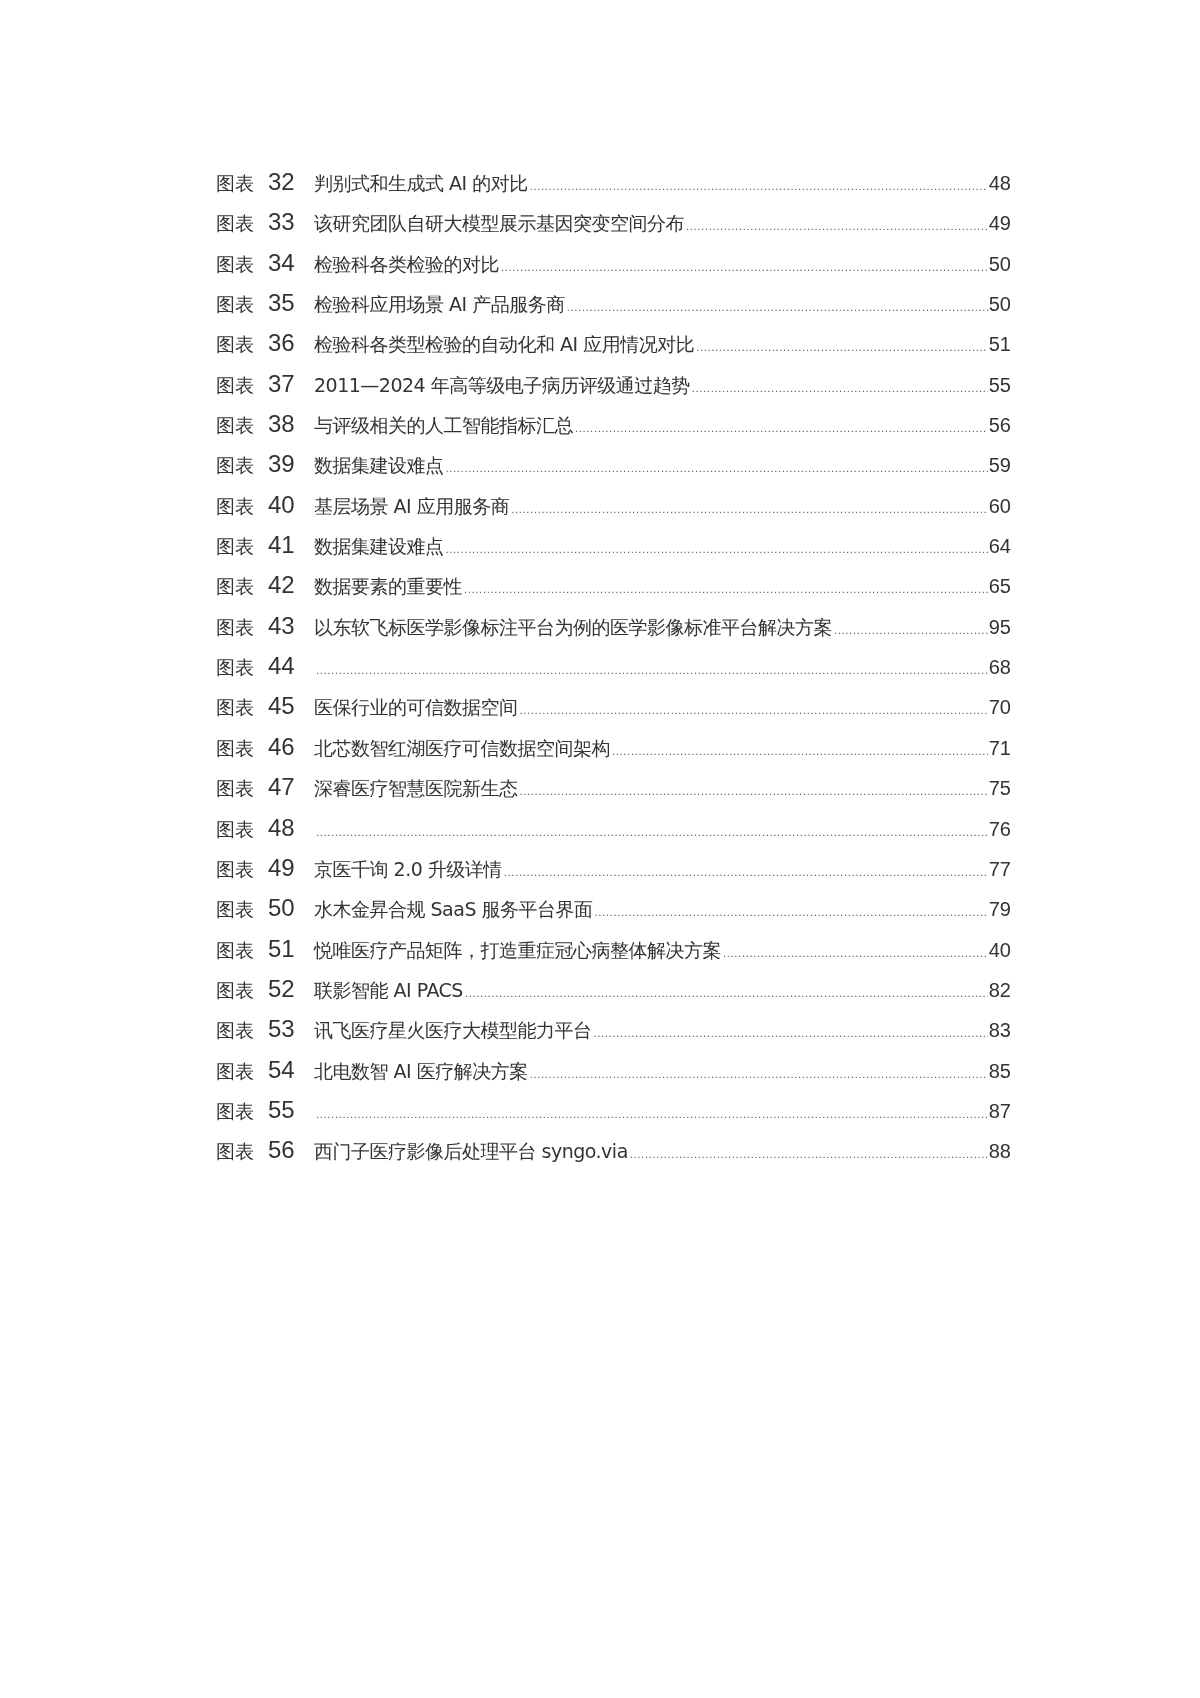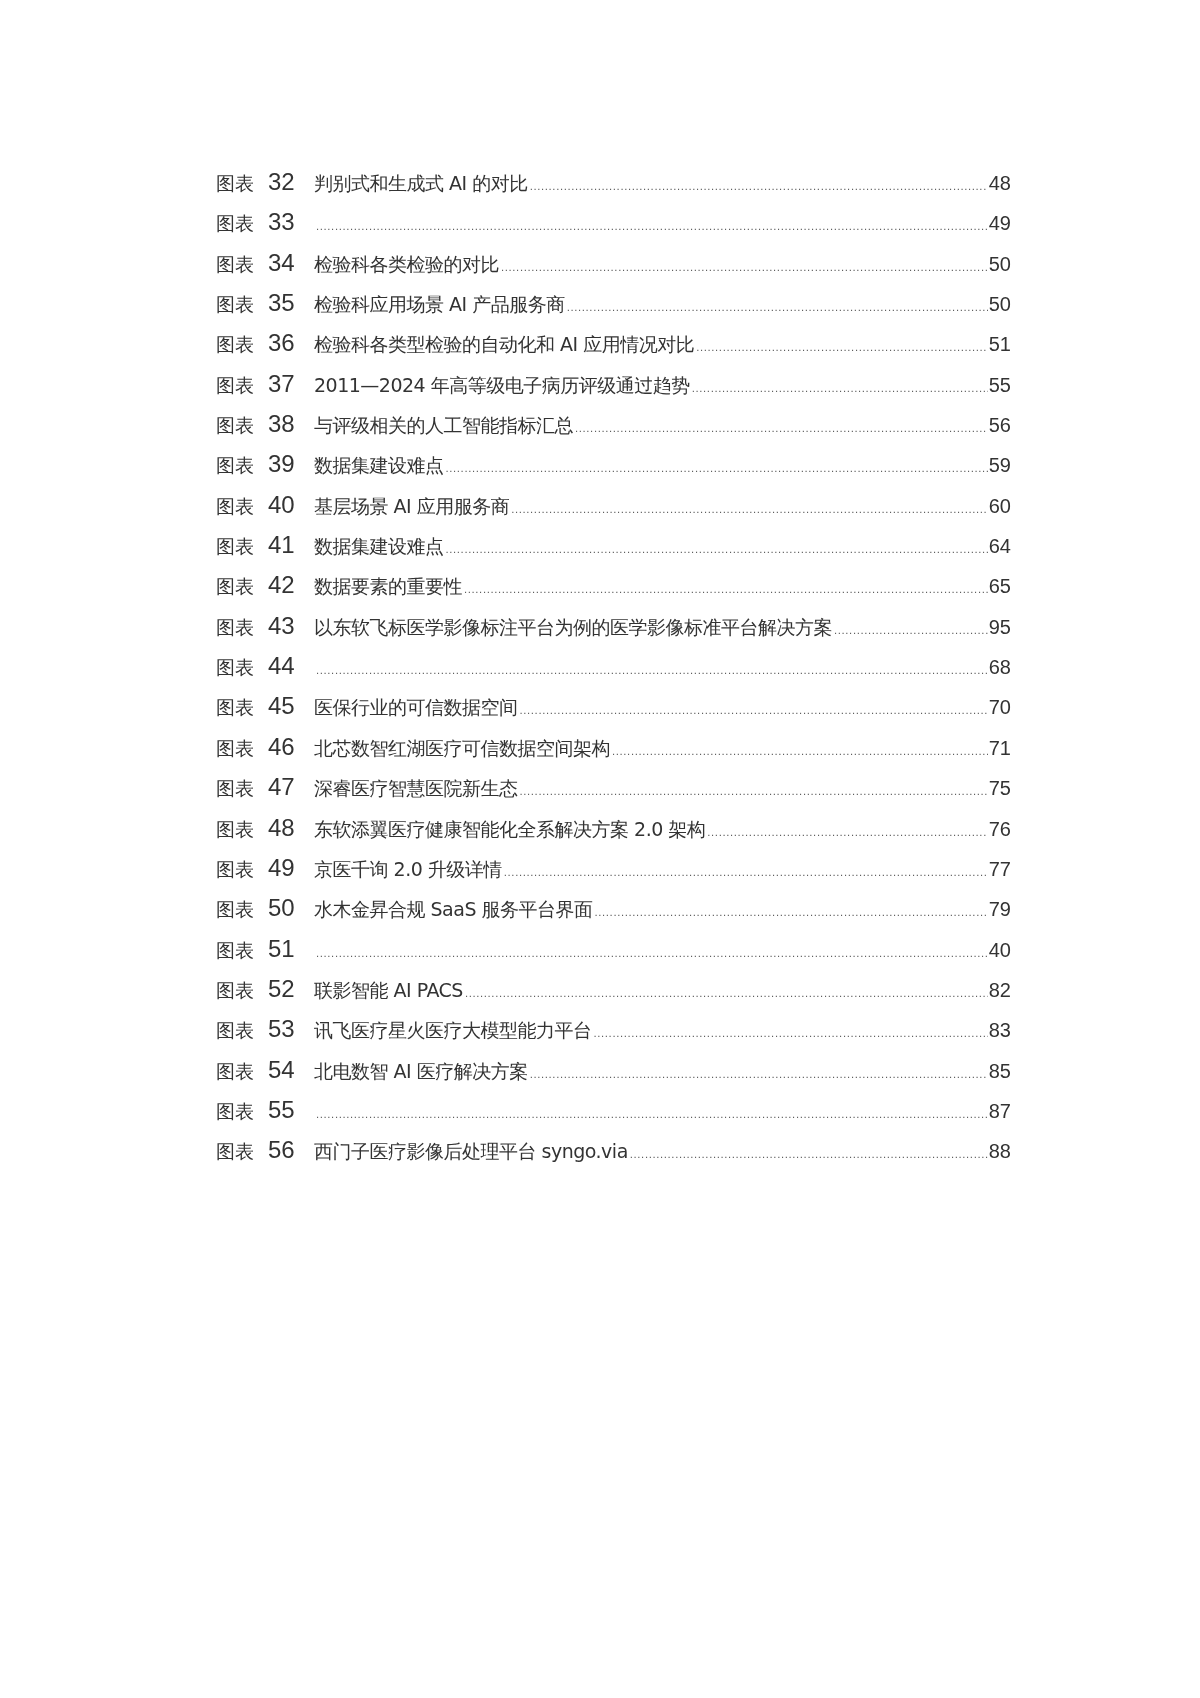--- a/index.html
+++ b/index.html
@@ -74,20 +74,21 @@
   <div class="toc-row">
     <span class="toc-label">图表</span>
     <span class="toc-num">32</span>
     <span class="toc-title">判别式和生成式 AI 的对比</span>
     <span class="toc-leader"></span>
     <span class="toc-page">48</span>
   </div>
   <div class="toc-row">
     <span class="toc-label">图表</span>
     <span class="toc-num">33</span>
+    <span class="toc-title">该研究团队自研大模型展示基因突变空间分布</span>
     <span class="toc-leader"></span>
     <span class="toc-page">49</span>
   </div>
   <div class="toc-row">
     <span class="toc-label">图表</span>
     <span class="toc-num">34</span>
     <span class="toc-title">检验科各类检验的对比</span>
     <span class="toc-leader"></span>
     <span class="toc-page">50</span>
   </div>
@@ -177,41 +178,41 @@
   <div class="toc-row">
     <span class="toc-label">图表</span>
     <span class="toc-num">47</span>
     <span class="toc-title">深睿医疗智慧医院新生态</span>
     <span class="toc-leader"></span>
     <span class="toc-page">75</span>
   </div>
   <div class="toc-row">
     <span class="toc-label">图表</span>
     <span class="toc-num">48</span>
-    <span class="toc-title">东软添翼医疗健康智能化全系解决方案 2.0 架构</span>
     <span class="toc-leader"></span>
     <span class="toc-page">76</span>
   </div>
   <div class="toc-row">
     <span class="toc-label">图表</span>
     <span class="toc-num">49</span>
     <span class="toc-title">京医千询 2.0 升级详情</span>
     <span class="toc-leader"></span>
     <span class="toc-page">77</span>
   </div>
   <div class="toc-row">
     <span class="toc-label">图表</span>
     <span class="toc-num">50</span>
     <span class="toc-title">水木金昇合规 SaaS 服务平台界面</span>
     <span class="toc-leader"></span>
     <span class="toc-page">79</span>
   </div>
   <div class="toc-row">
     <span class="toc-label">图表</span>
     <span class="toc-num">51</span>
+    <span class="toc-title">悦唯医疗产品矩阵，打造重症冠心病整体解决方案</span>
     <span class="toc-leader"></span>
     <span class="toc-page">40</span>
   </div>
   <div class="toc-row">
     <span class="toc-label">图表</span>
     <span class="toc-num">52</span>
     <span class="toc-title">联影智能 AI PACS</span>
     <span class="toc-leader"></span>
     <span class="toc-page">82</span>
   </div>

